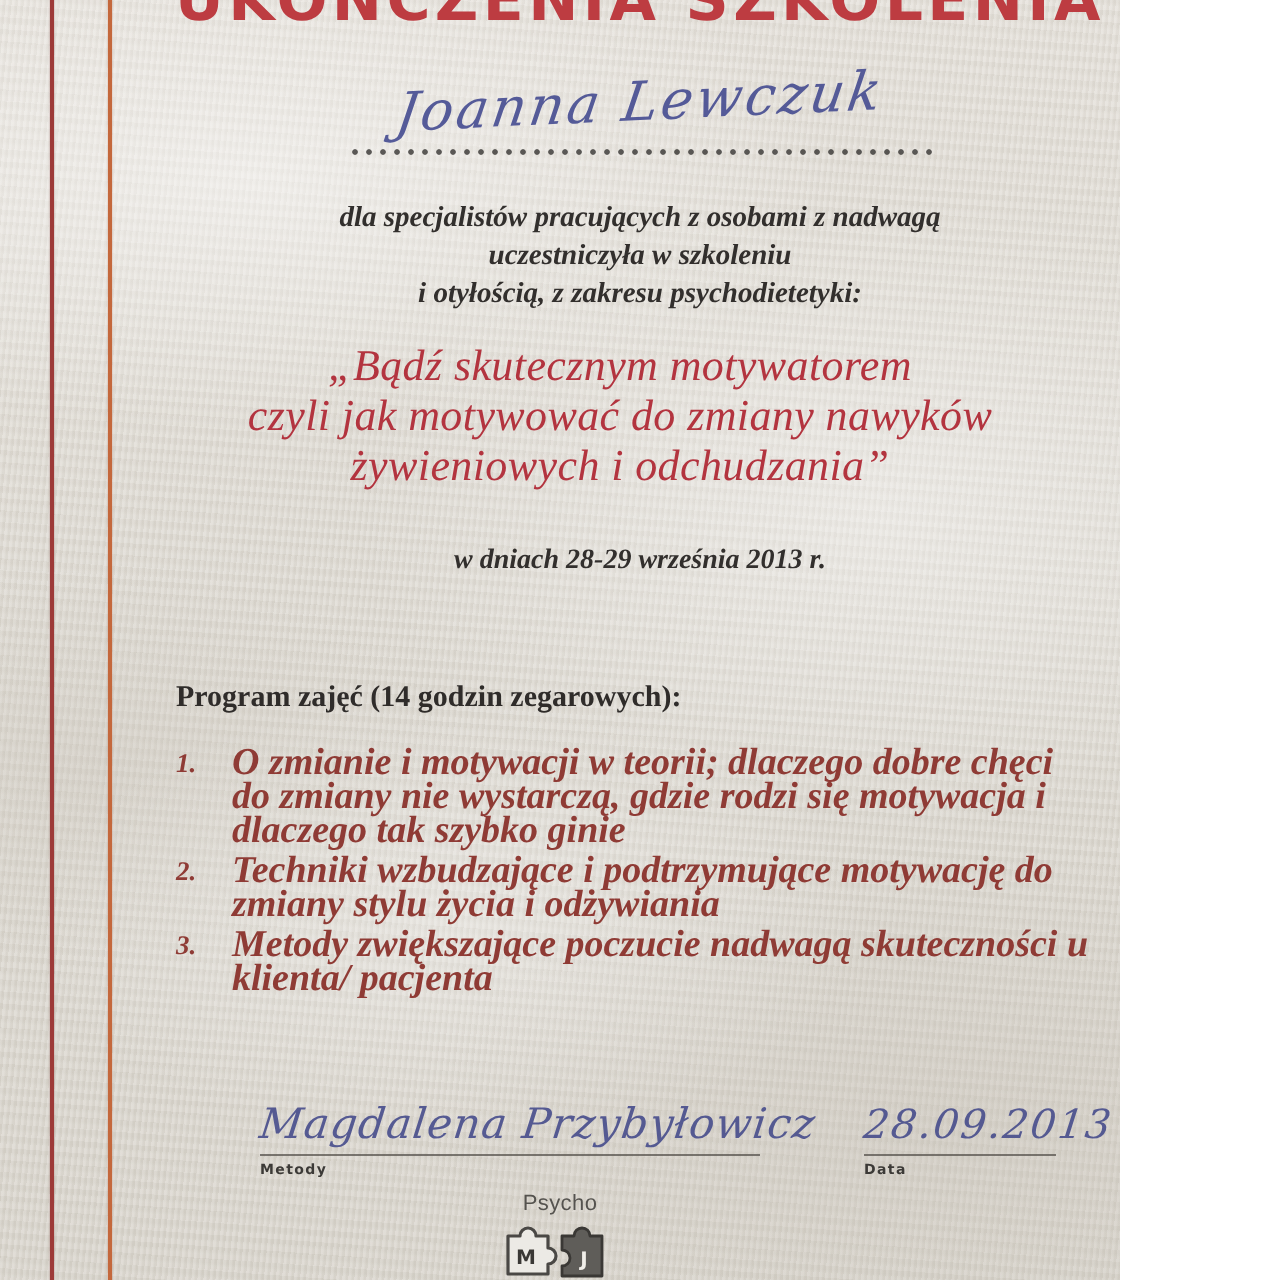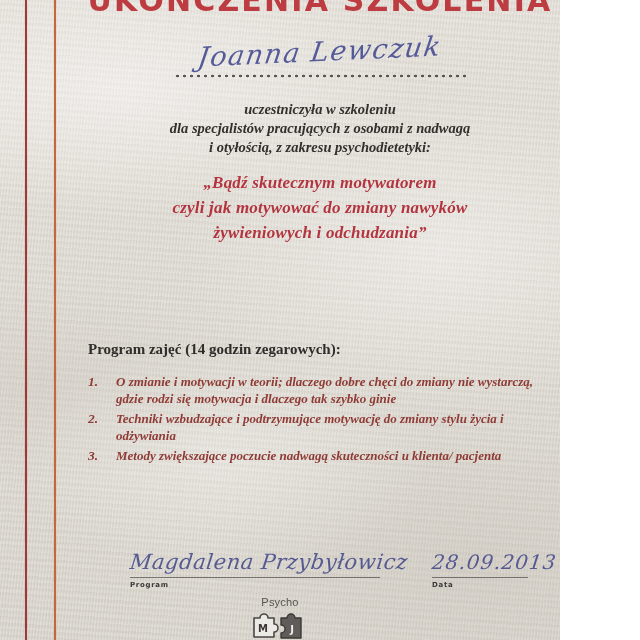--- a/index.html
+++ b/index.html
@@ -106,27 +106,27 @@
     font-style: italic;
     font-size: 14.5px;
     line-height: 19px;
     color: #322f2d;
   }
   #participation { top: 100px; }
 
   
   #course-title {
     position: absolute;
-    left: 62px;
+    left: 52px;
     width: 516px;
     text-align: center;
     top: 170px;
-    font-weight: bold;
-    font-style: italic;
-    font-size: 17px;
+    font-weight: normal;
+    font-style: italic;
+    font-size: 22px;
     line-height: 25px;
     color: #b3343f;
     letter-spacing: 0.2px;
   }
 
   
   #when-where {
     top: 271px;
     font-size: 14px;
     line-height: 19px;
@@ -159,21 +159,21 @@
     font-weight: bold;
     font-style: italic;
     font-size: 13.5px;
     color: #8f3b35;
     line-height: 17px;
   }
   .prog-text {
     flex: 1 1 auto;
     font-weight: bold;
     font-style: italic;
-    font-size: 13px;
+    font-size: 19px;
     line-height: 17px;
     color: #8f3b35;
   }
 
   
   .sig-group { position: absolute; }
   #signature-group { left: 130px; top: 548px; width: 250px; }
   #date-group     { left: 432px; top: 548px; width: 110px; }
 
   .ink {
@@ -243,32 +243,33 @@
   <div class="heading-band">
     <div class="title-line">UKOŃCZENIA SZKOLENIA</div>
   </div>
 
   <div class="name-zone">
     <div class="handwriting">Joanna Lewczuk</div>
     <div class="dotted-rule"></div>
   </div>
 
   <div class="para-center" id="participation">
+    <div>dla specjalistów pracujących z osobami z nadwagą</div>
     <div>uczestniczyła w szkoleniu</div>
-    <div>dla specjalistów pracujących z osobami z nadwagą</div>
     <div>i otyłością, z zakresu psychodietetyki:</div>
   </div>
 
   <div id="course-title">
     <div>„Bądź skutecznym motywatorem</div>
     <div>czyli jak motywować do zmiany nawyków</div>
     <div>żywieniowych i odchudzania”</div>
   </div>
 
   <div class="para-center" id="when-where">
+    <div>w dniach 28-29 września 2013 r.</div>
   </div>
 
   <div id="program-heading">Program zajęć (14 godzin zegarowych):</div>
 
   <div id="program-list">
     <div class="prog-item">
       <div class="prog-num">1.</div>
       <div class="prog-text">O zmianie i motywacji w teorii; dlaczego dobre chęci do zmiany nie wystarczą, gdzie rodzi się motywacja i dlaczego tak szybko ginie</div>
     </div>
     <div class="prog-item">
@@ -277,21 +278,21 @@
     </div>
     <div class="prog-item">
       <div class="prog-num">3.</div>
       <div class="prog-text">Metody zwiększające poczucie nadwagą skuteczności u klienta/ pacjenta</div>
     </div>
   </div>
 
   <div class="sig-group" id="signature-group">
     <div class="ink">Magdalena Przybyłowicz</div>
     <div class="sig-line"></div>
-    <div class="sig-label">Program</div>
+    <div class="sig-label">Metody</div>
   </div>
 
   <div class="sig-group" id="date-group">
     <div class="ink">28.09.2013</div>
     <div class="sig-line"></div>
     <div class="sig-label">Data</div>
   </div>
 
   <div id="brand-logo">
     <div class="brand-word">Psycho</div>

